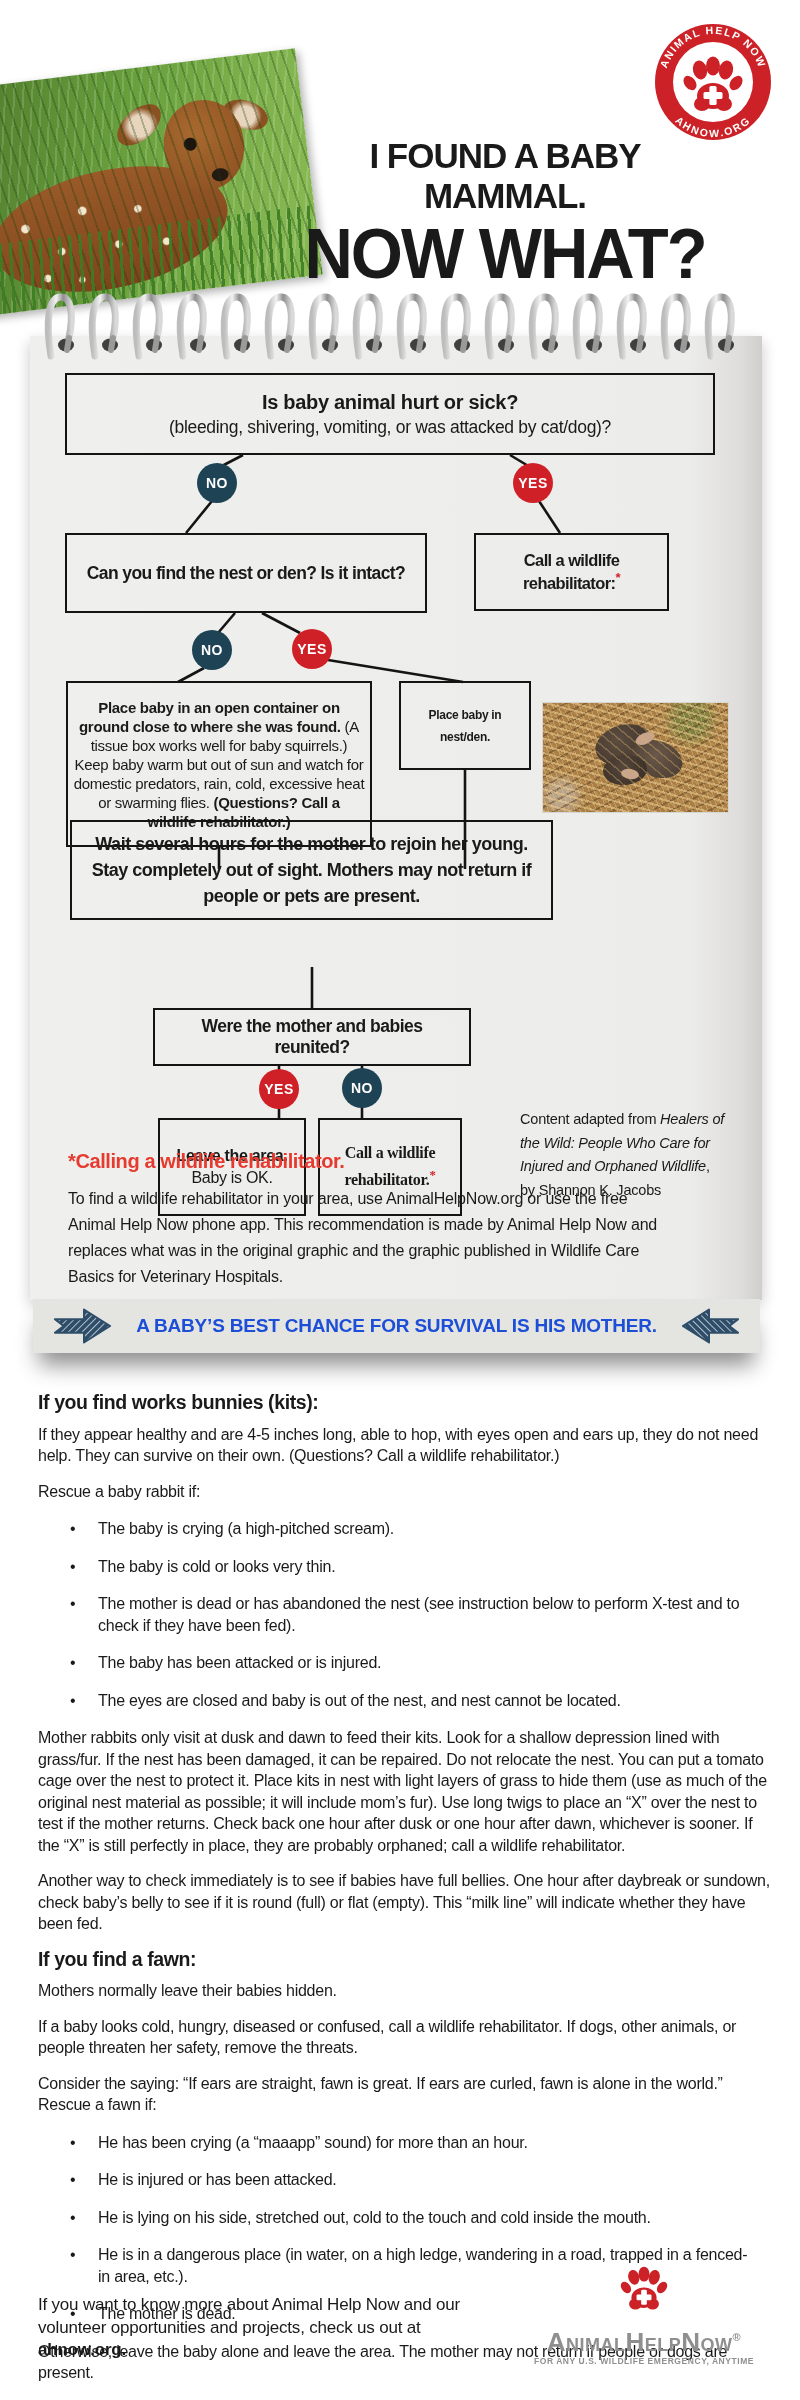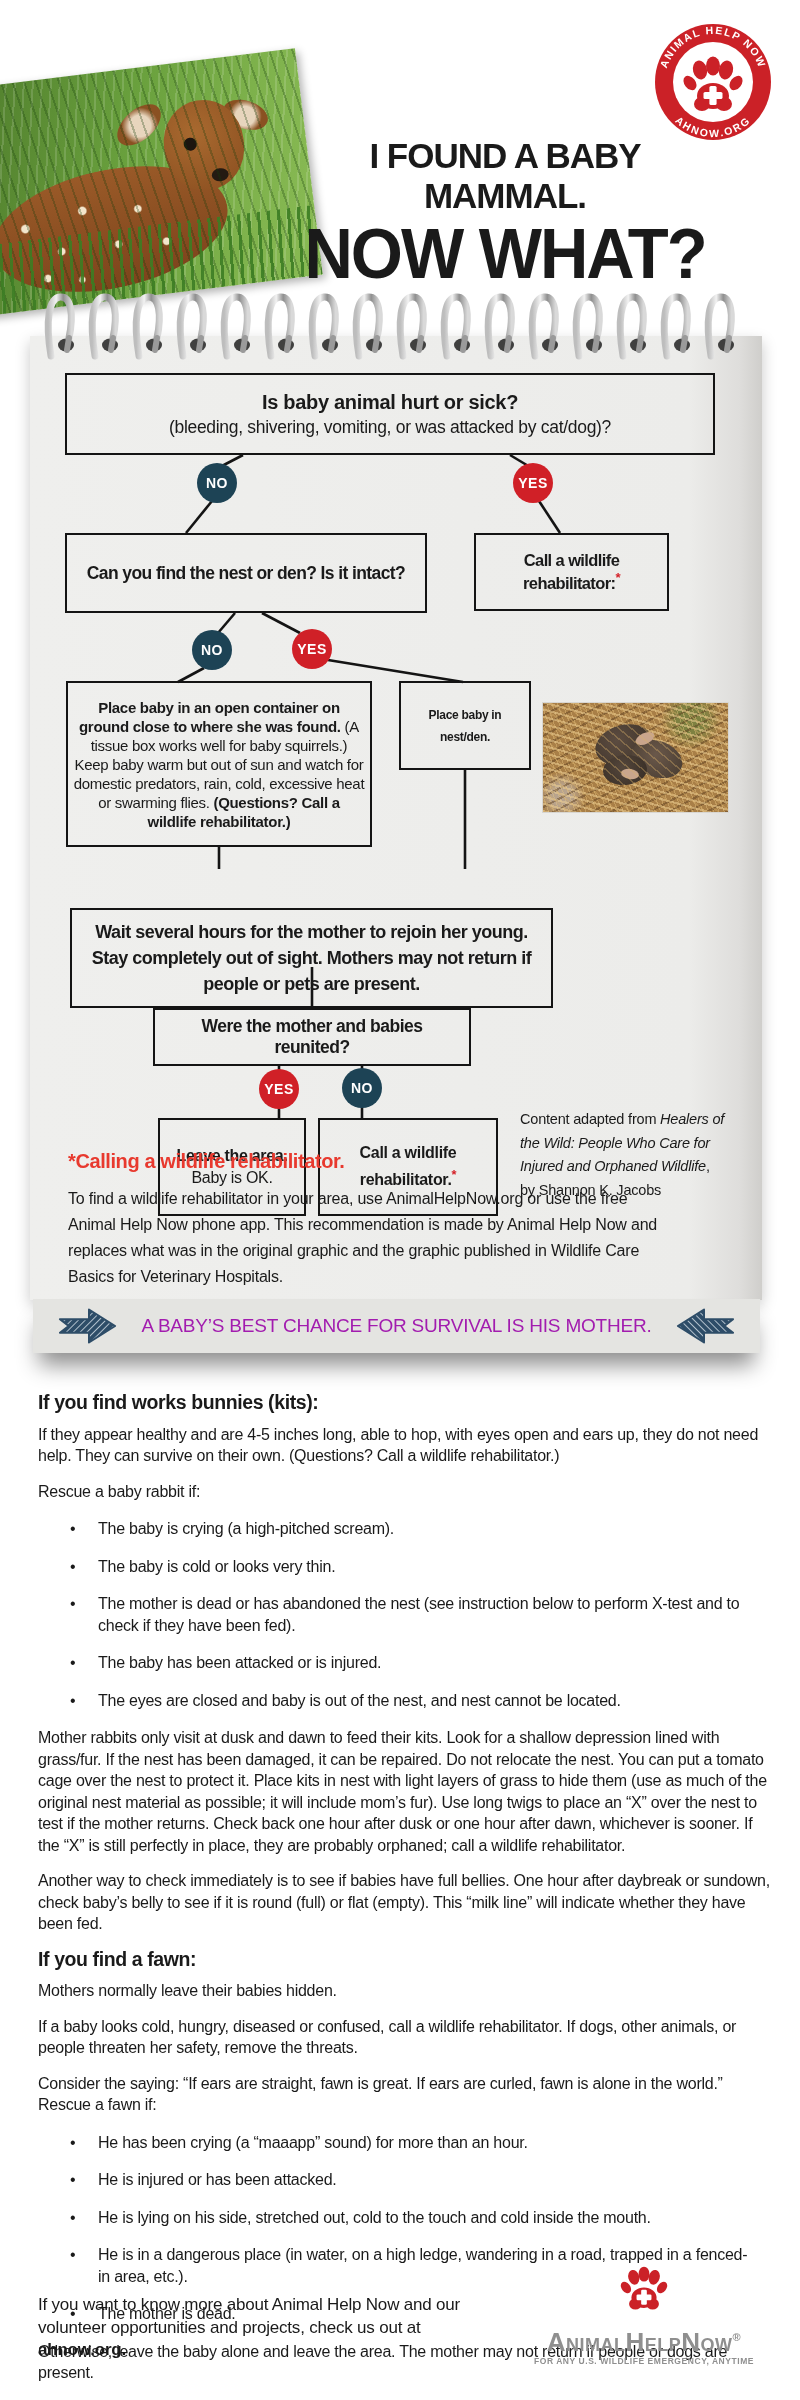--- a/index.html
+++ b/index.html
@@ -42,37 +42,37 @@
   
   #logo{left:653px;top:22px;width:120px;height:120px;}
 
   
   #paper{left:30px;top:336px;width:732px;height:964px;
       background:linear-gradient(90deg,#efefed 0,#ececea 90%,#dedddb 97%,#cfcecb 100%);
       box-shadow:0 6px 14px rgba(0,0,0,.22);}
   #banner{left:33px;top:1299px;width:727px;height:54px;background:#e4e4e1;
       box-shadow:0 18px 22px -6px rgba(0,0,0,.45);
       display:flex;align-items:center;justify-content:center;gap:22px;}
-  #banner-text{font-size:19px;font-weight:normal;letter-spacing:-0.2px;color:#a21caf;}
+  #banner-text{font-size:19px;font-weight:bold;letter-spacing:-0.2px;color:#1d4ed8;}
   #spirals{left:36px;top:290px;width:722px;height:74px;}
 
   
   .fbox{border:2.6px solid #141414;display:flex;flex-direction:column;align-items:center;
         justify-content:center;text-align:center;box-sizing:border-box;padding:4px 8px;letter-spacing:-0.3px;}
   #box1{left:65px;top:373px;width:650px;height:82px;}
   #box1 .l1{font-size:20px;font-weight:bold;}
   #box1 .l2{font-size:17.5px;margin-top:3px;}
   #box2{left:65px;top:533px;width:362px;height:80px;font-size:17.5px;font-weight:bold;letter-spacing:-0.6px;}
   #boxR{left:474px;top:533px;width:195px;height:78px;font-size:16.5px;font-weight:bold;letter-spacing:-0.6px;}
   #box3{left:66px;top:681px;width:306px;height:166px;font-size:15px;line-height:19px;padding:4px 5px;}
   #box4{left:399px;top:681px;width:132px;height:89px;font-size:12px;font-weight:bold;line-height:22px;}
-  #waitbox{left:70px;top:908px;width:483px;height:100px;font-size:18px;font-weight:bold;line-height:26px;letter-spacing:-0.5px;justify-content:center;}
+  #waitbox{left:70px;top:820px;width:483px;height:100px;font-size:18px;font-weight:bold;line-height:26px;letter-spacing:-0.5px;justify-content:center;}
   #werebox{left:153px;top:1008px;width:318px;height:58px;font-size:17.5px;font-weight:bold;letter-spacing:-0.5px;}
   #leavebox{left:158px;top:1118px;width:148px;height:98px;font-size:16px;line-height:22px;}
-  #callbox{left:318px;top:1118px;width:180px;height:98px;font-size:16px;font-weight:bold;line-height:22px;}
+  #callbox{left:318px;top:1118px;width:144px;height:98px;font-size:16px;font-weight:bold;line-height:22px;font-family:Liberation Serif, serif;}
   .red-ast{color:#d42027;font-weight:bold;font-size:.8em;vertical-align:super;}
 
   .badge{width:40px;height:40px;border-radius:50%;color:#fff;font-size:14px;font-weight:bold;
          display:flex;align-items:center;justify-content:center;letter-spacing:.5px;}
   .badge.no{background:#1d4355;}
   .badge.yes{background:#d02027;}
   #no1{left:197px;top:463px;} #yes1{left:513px;top:463px;}
   #no2{left:192px;top:630px;} #yes2{left:292px;top:629px;}
   #yes3{left:259px;top:1069px;} #no3{left:342px;top:1068px;}
 

